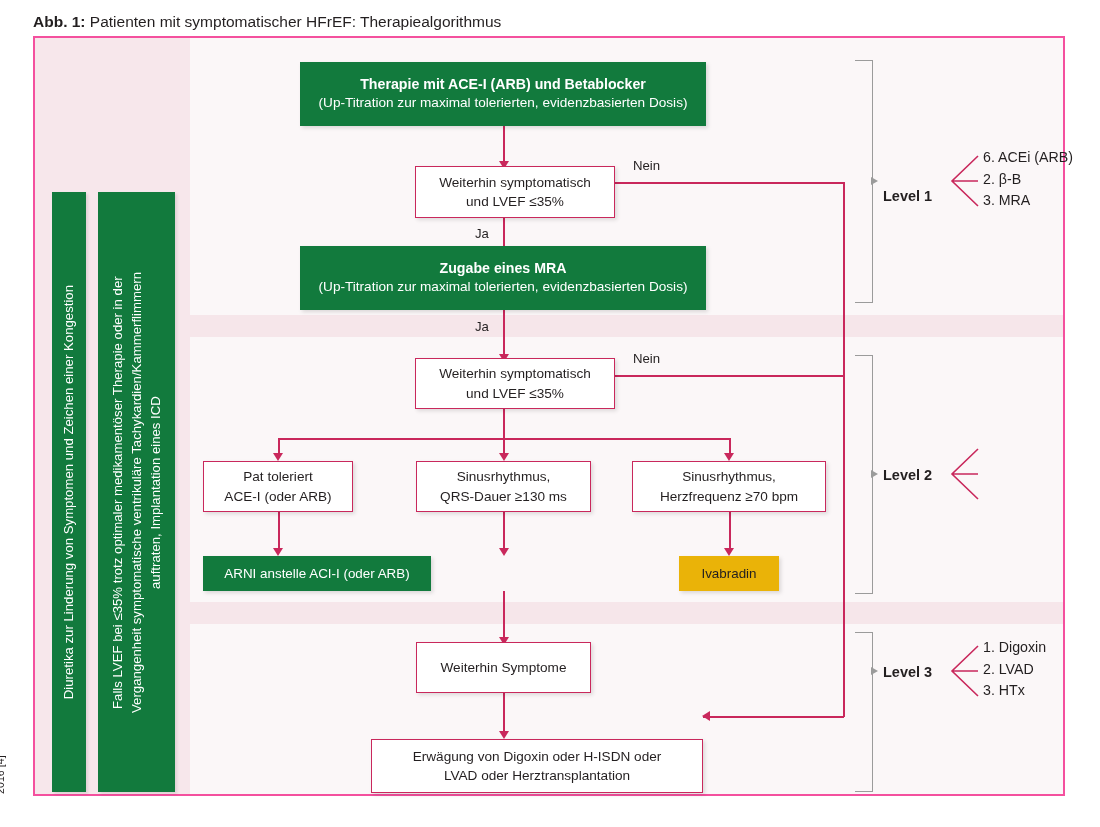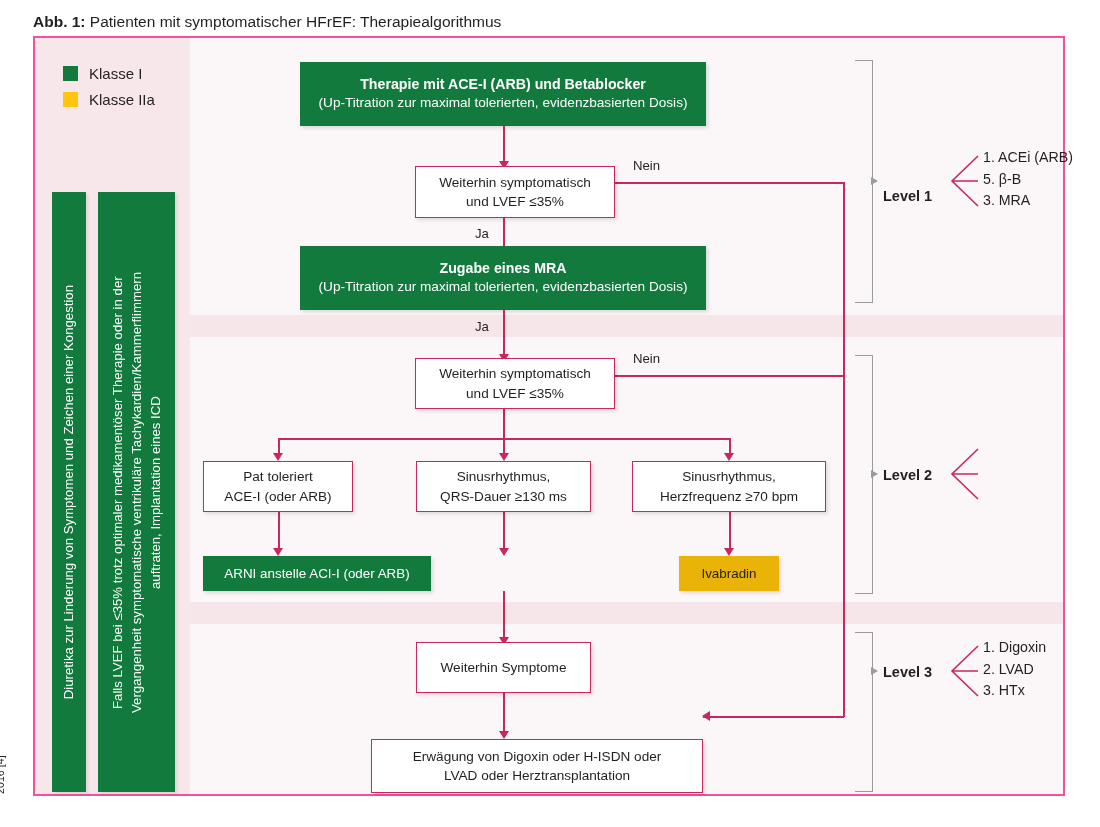--- a/index.html
+++ b/index.html
@@ -155,30 +155,20 @@
   <div class="frame">
 
     <div class="band pale" style="top:0px;height:277px;"></div>
     <div class="band pink" style="top:277px;height:22px;"></div>
     <div class="band pale" style="top:299px;height:265px;"></div>
     <div class="band pink" style="top:564px;height:22px;"></div>
     <div class="band pale" style="top:586px;height:170px;"></div>
 
     <div class="leftpanel"></div>
 
-    <div class="legend">
-      <div class="legend-row">
-        <span class="legend-sw sw-green"></span>
-        <span class="legend-txt">Klasse I</span>
-      </div>
-      <div class="legend-row">
-        <span class="legend-sw sw-yellow"></span>
-        <span class="legend-txt">Klasse IIa</span>
-      </div>
-    </div>
 
     <div class="vbar" id="vbar-diuretika">
       <span class="vtxt">Diuretika zur Linderung von Symptomen und Zeichen einer Kongestion</span>
     </div>
     <div class="vbar" id="vbar-icd">
       <span class="vtxt">Falls LVEF bei ≤35% trotz optimaler medikamentöser Therapie oder in der
 Vergangenheit symptomatische ventrikuläre Tachykardien/Kammerflimmern
 auftraten, Implantation eines ICD</span>
     </div>
 
@@ -280,22 +270,22 @@
 
     <div class="bracket" style="left:820px;top:22px;width:18px;height:243px;"></div>
     <div class="barrow" style="left:836px;top:139px;"></div>
     <div class="level-name" style="left:848px;top:150px;">Level 1</div>
     <div class="fan" style="left:914px;top:117px;">
       <svg width="30" height="52" viewBox="0 0 30 52">
         <path d="M29 1 L3 26 L29 51 M3 26 L29 26" fill="none" stroke="#C9285C" stroke-width="1.6"></path>
       </svg>
     </div>
     <div class="level-items" style="left:948px;top:109px;">
-      <div>1. ACEi (ARB)</div>
-      <div>5. β-B</div>
+      <div>6. ACEi (ARB)</div>
+      <div>2. β-B</div>
       <div>3. MRA</div>
     </div>
 
     <div class="bracket" style="left:820px;top:317px;width:18px;height:239px;"></div>
     <div class="barrow" style="left:836px;top:432px;"></div>
     <div class="level-name" style="left:848px;top:429px;">Level 2</div>
     <div class="fan" style="left:914px;top:410px;">
       <svg width="30" height="52" viewBox="0 0 30 52">
         <path d="M29 1 L3 26 L29 51 M3 26 L29 26" fill="none" stroke="#C9285C" stroke-width="1.6"></path>
       </svg>

